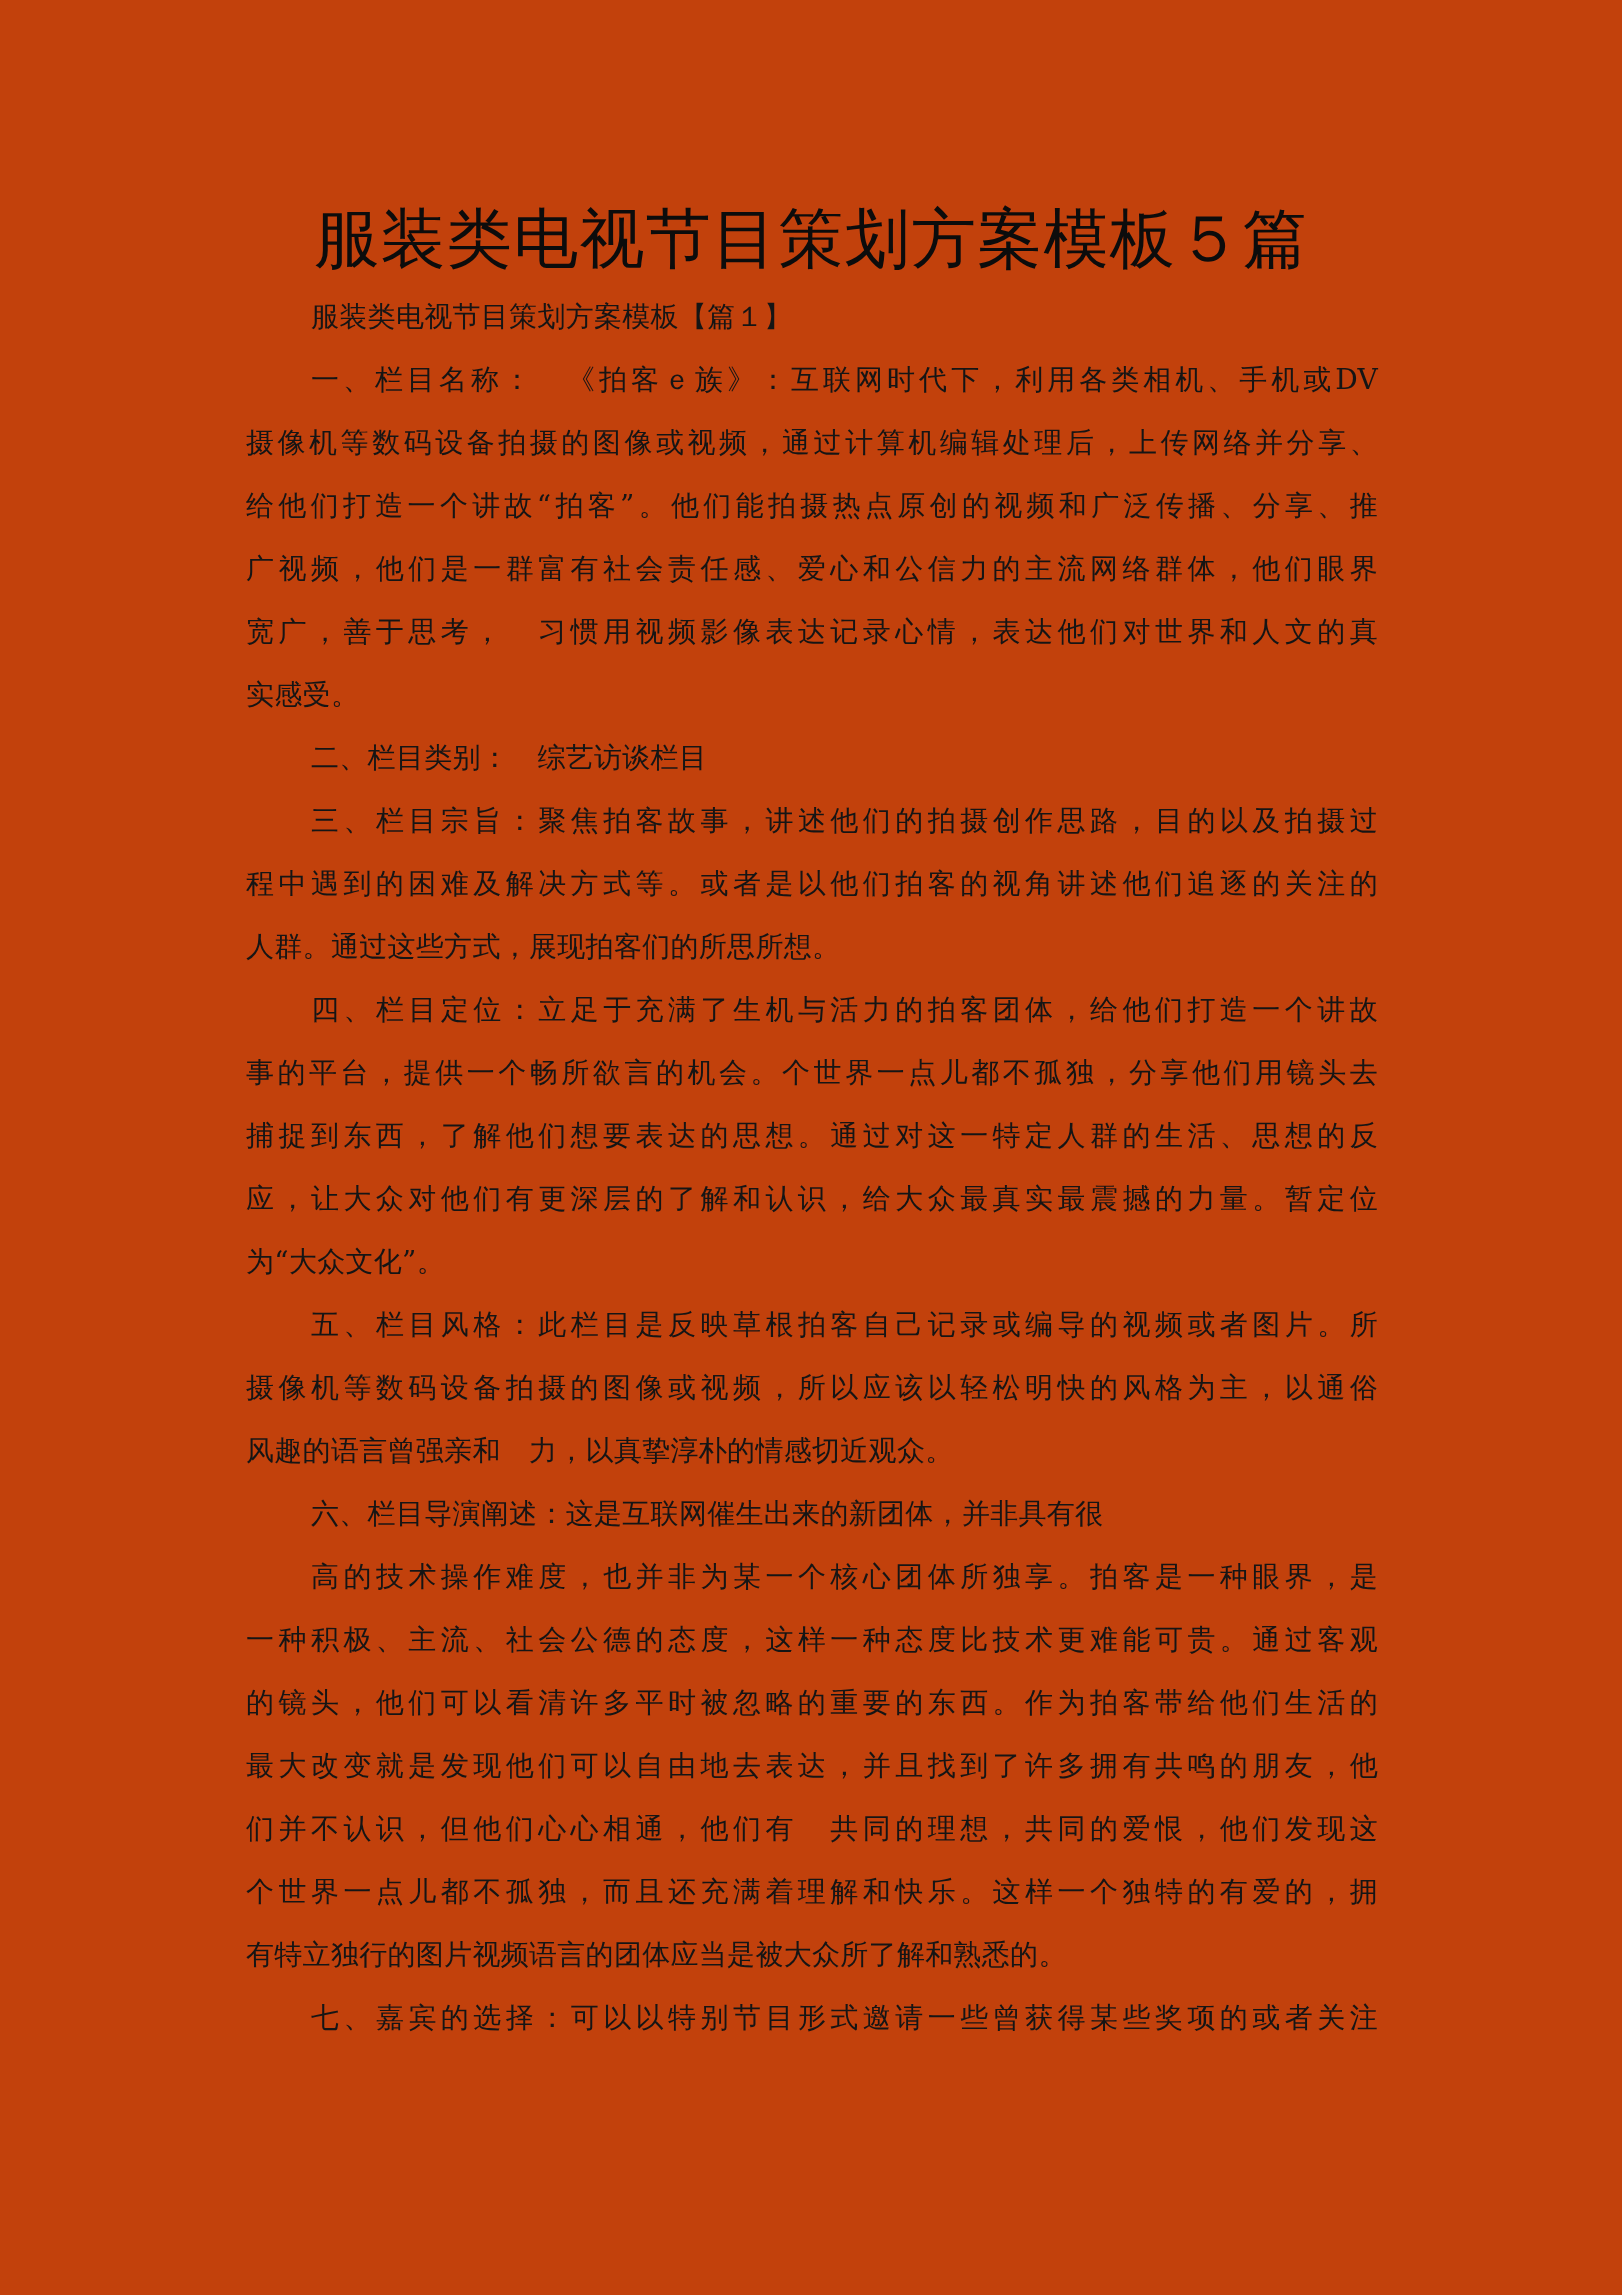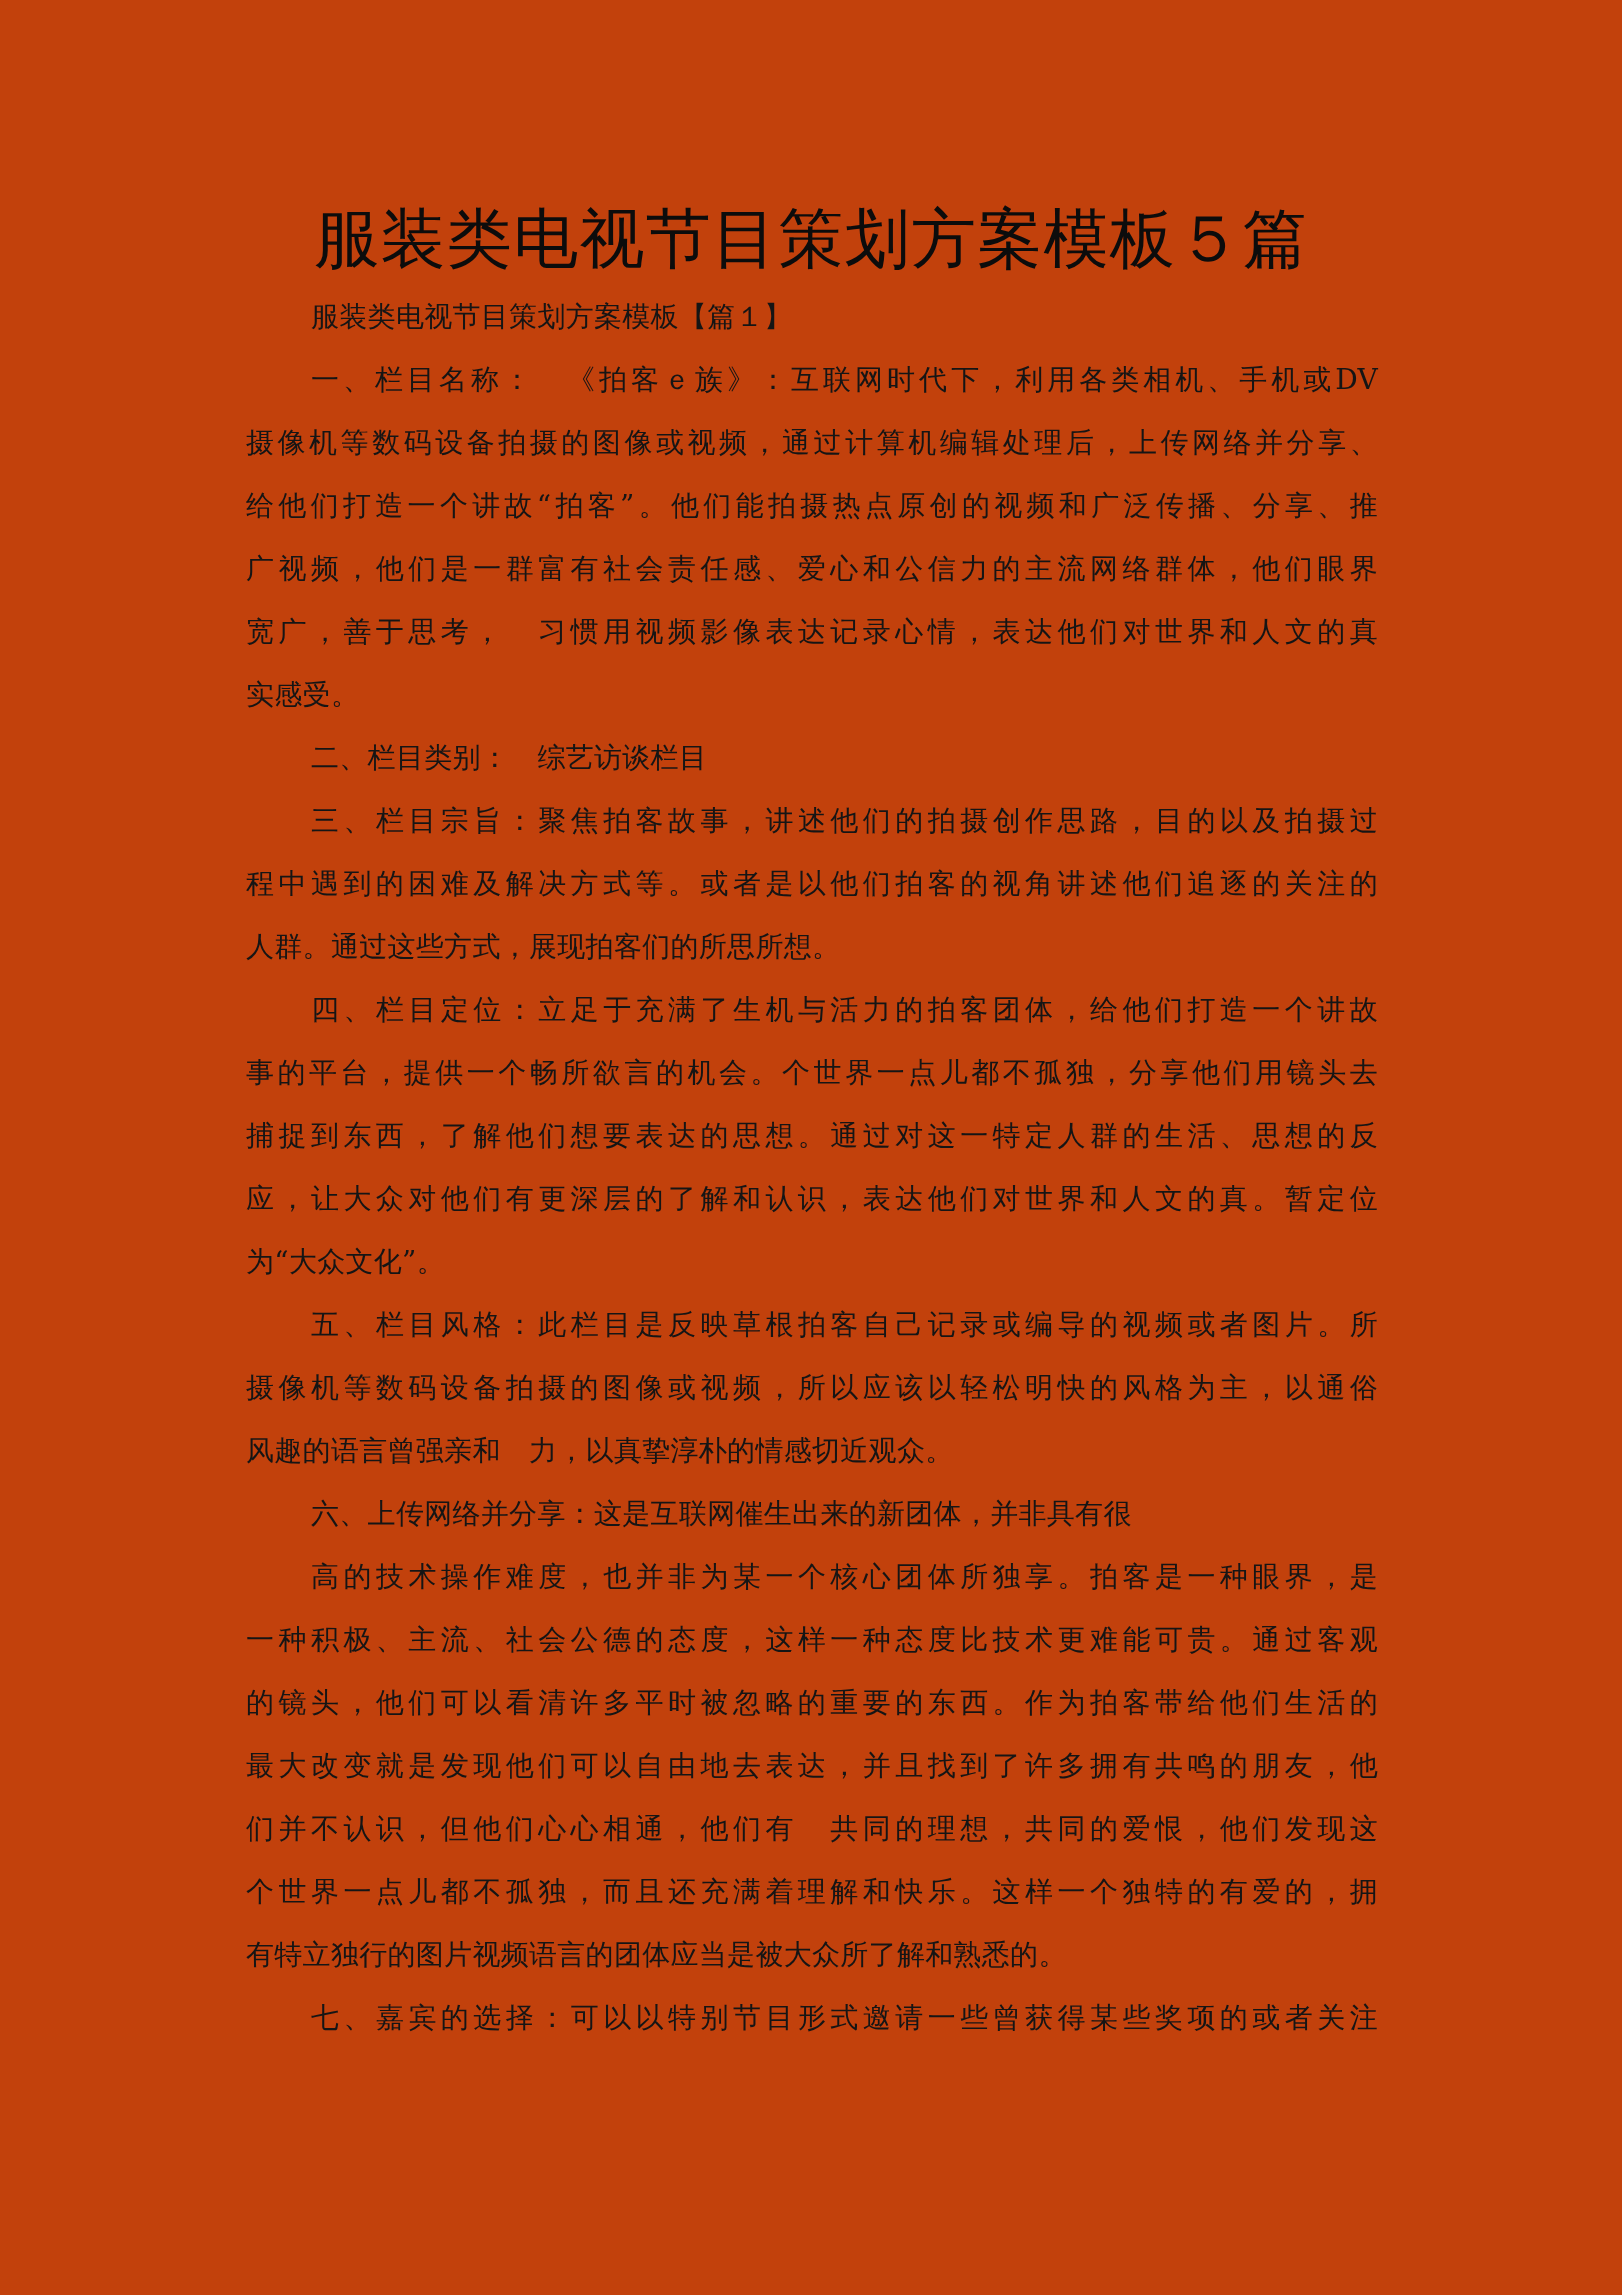--- a/index.html
+++ b/index.html
@@ -49,32 +49,32 @@
     <div>
       <div class="line indent justify">三、栏目宗旨：聚焦拍客故事，讲述他们的拍摄创作思路，目的以及拍摄过</div>
       <div class="line justify">程中遇到的困难及解决方式等。或者是以他们拍客的视角讲述他们追逐的关注的</div>
       <div class="line">人群。通过这些方式，展现拍客们的所思所想。</div>
     </div>
 
     <div>
       <div class="line indent justify">四、栏目定位：立足于充满了生机与活力的拍客团体，给他们打造一个讲故</div>
       <div class="line justify">事的平台，提供一个畅所欲言的机会。个世界一点儿都不孤独，分享他们用镜头去</div>
       <div class="line justify">捕捉到东西，了解他们想要表达的思想。通过对这一特定人群的生活、思想的反</div>
-      <div class="line justify">应，让大众对他们有更深层的了解和认识，表达他们对世界和人文的真。暂定位</div>
+      <div class="line justify">应，让大众对他们有更深层的了解和认识，给大众最真实最震撼的力量。暂定位</div>
       <div class="line">为“大众文化”。</div>
     </div>
 
     <div>
       <div class="line indent justify">五、栏目风格：此栏目是反映草根拍客自己记录或编导的视频或者图片。所</div>
       <div class="line justify">摄像机等数码设备拍摄的图像或视频，所以应该以轻松明快的风格为主，以通俗</div>
       <div class="line">风趣的语言曾强亲和　力，以真挚淳朴的情感切近观众。</div>
     </div>
 
     <div>
-      <div class="line indent">六、上传网络并分享：这是互联网催生出来的新团体，并非具有很</div>
+      <div class="line indent">六、栏目导演阐述：这是互联网催生出来的新团体，并非具有很</div>
     </div>
 
     <div>
       <div class="line indent justify">高的技术操作难度，也并非为某一个核心团体所独享。拍客是一种眼界，是</div>
       <div class="line justify">一种积极、主流、社会公德的态度，这样一种态度比技术更难能可贵。通过客观</div>
       <div class="line justify">的镜头，他们可以看清许多平时被忽略的重要的东西。作为拍客带给他们生活的</div>
       <div class="line justify">最大改变就是发现他们可以自由地去表达，并且找到了许多拥有共鸣的朋友，他</div>
       <div class="line justify">们并不认识，但他们心心相通，他们有　共同的理想，共同的爱恨，他们发现这</div>
       <div class="line justify">个世界一点儿都不孤独，而且还充满着理解和快乐。这样一个独特的有爱的，拥</div>
       <div class="line">有特立独行的图片视频语言的团体应当是被大众所了解和熟悉的。</div>

